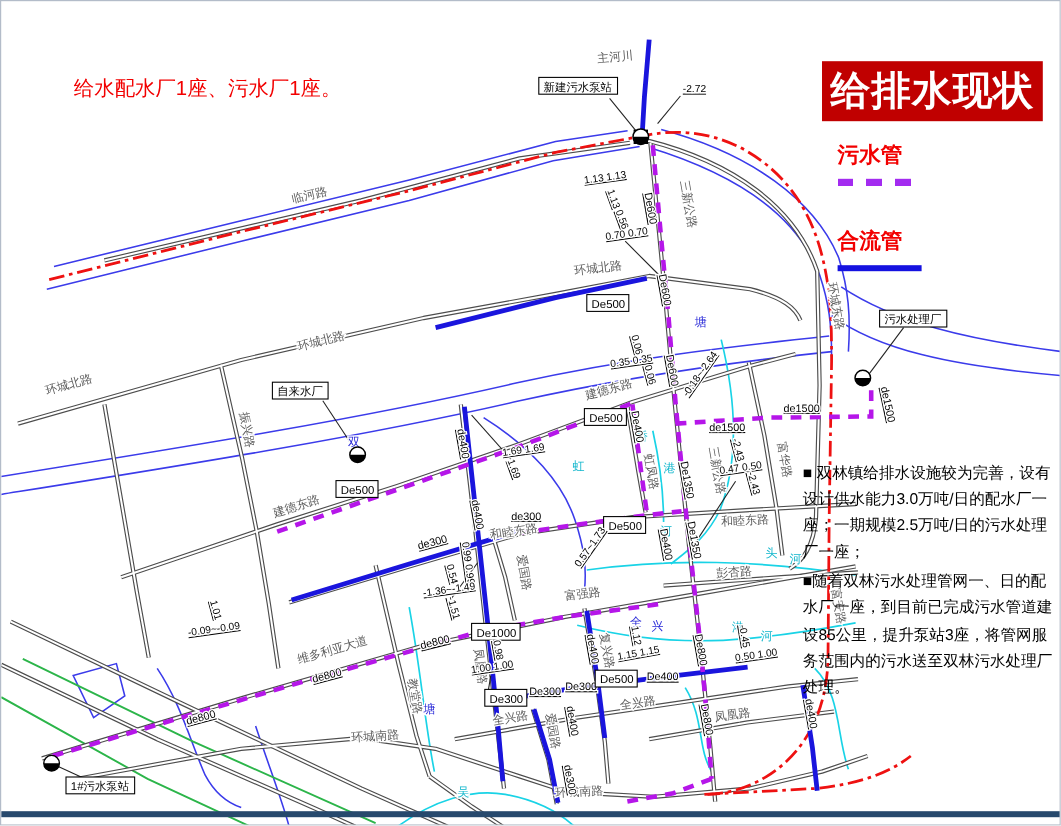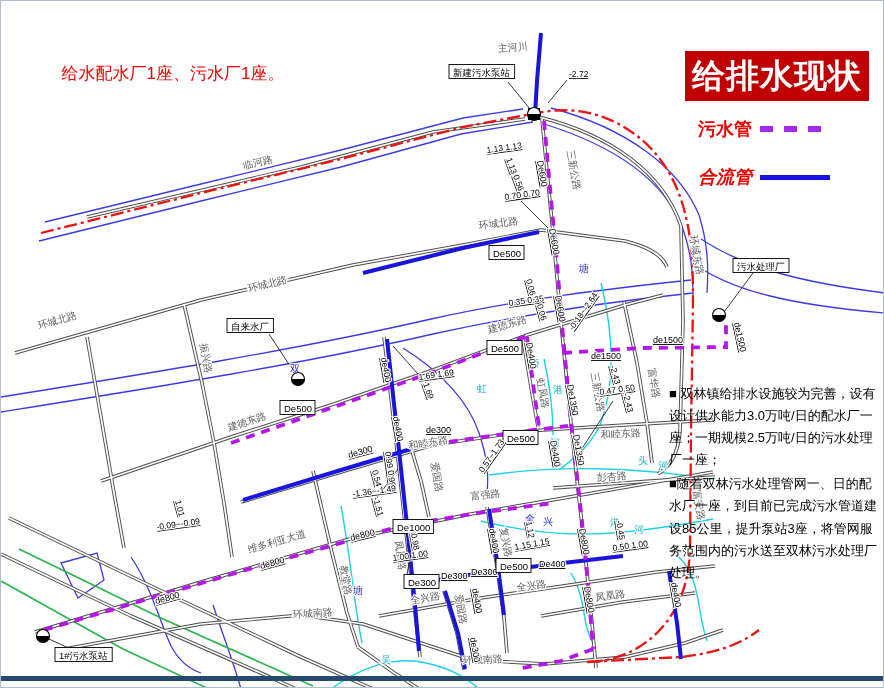--- a/index.html
+++ b/index.html
@@ -10,21 +10,21 @@
   #m text{font-family:"Liberation Sans","DejaVu Sans",sans-serif;
           paint-order:stroke;stroke:#ffffff;stroke-width:2.2px;}
   #m text.rl{font-size:10px;fill:#5d5d5d;}
   #m text.pl{font-size:9px;fill:#000;}
   #m text.vl{font-size:8.5px;fill:#000;}
   #m text.wl{font-size:10px;}
   #m text.bx{font-size:9.5px;fill:#000;stroke-width:0;}
   .banner{position:absolute;left:684px;top:14px;width:184px;height:50px;
           display:flex;align-items:center;justify-content:center;
           font-size:33px;font-weight:bold;letter-spacing:1px;}
-  .legend-row{position:absolute;display:flex;align-items:center;gap:8px;}
+  .legend-row{position:absolute;display:flex;align-items:flex-start;gap:8px;flex-direction:column;}
   .legend-label{font-size:18px;font-weight:bold;color:#f20000;}
   .legend-line{height:6px;width:70px;}
   .note{position:absolute;left:52px;top:58px;width:240px;text-align:center;
         color:#f20000;font-weight:normal;font-size:17px;line-height:1.75;}
   .desc{position:absolute;left:668px;top:382px;width:214px;color:#000;
         font-size:13px;line-height:1.7;}
   .desc p{margin:0 0 2px 0;}
   .bottombar{position:absolute;left:0;top:675px;width:884px;height:5px;}
 </style>
 </head>
@@ -256,21 +256,21 @@
       <rect x="54" y="646.5" width="57.2" height="14" fill="#fff" stroke="#000" stroke-width="0.9"></rect>
       <text x="58" y="657.5" class="bx">1#污水泵站</text>
     </svg>
 
   <div class="banner" style="background: rgb(192, 0, 0); color: rgb(255, 255, 255); margin-top: 36px;">给排水现状</div>
 
   <div class="legend-row" style="left:697px;top:116px;">
     <span class="legend-label">污水管</span>
     <span class="legend-line" id="lg0" style="background: repeating-linear-gradient(90deg, rgb(163, 43, 240) 0px, rgb(163, 43, 240) 13px, transparent 13px, transparent 24px);"></span>
   </div>
-  <div class="legend-row" style="left:697px;top:164px;font-style:italic;">
+  <div class="legend-row" style="left:697px;top:188px;">
     <span class="legend-label">合流管</span>
     <span class="legend-line" id="lg1" style="background: rgb(21, 18, 224); height: 5px;"></span>
   </div>
 
   <div class="note">给水配水厂1座、污水厂1座。</div>
 
   <div class="desc">
     <p>■ 双林镇给排水设施较为完善，设有设计供水能力3.0万吨/日的配水厂一座；一期规模2.5万吨/日的污水处理厂一座；</p>
     <p>■随着双林污水处理管网一、日的配水厂一座，到目前已完成污水管道建设85公里，提升泵站3座，将管网服务范围内的污水送至双林污水处理厂处理。</p>
   </div>

